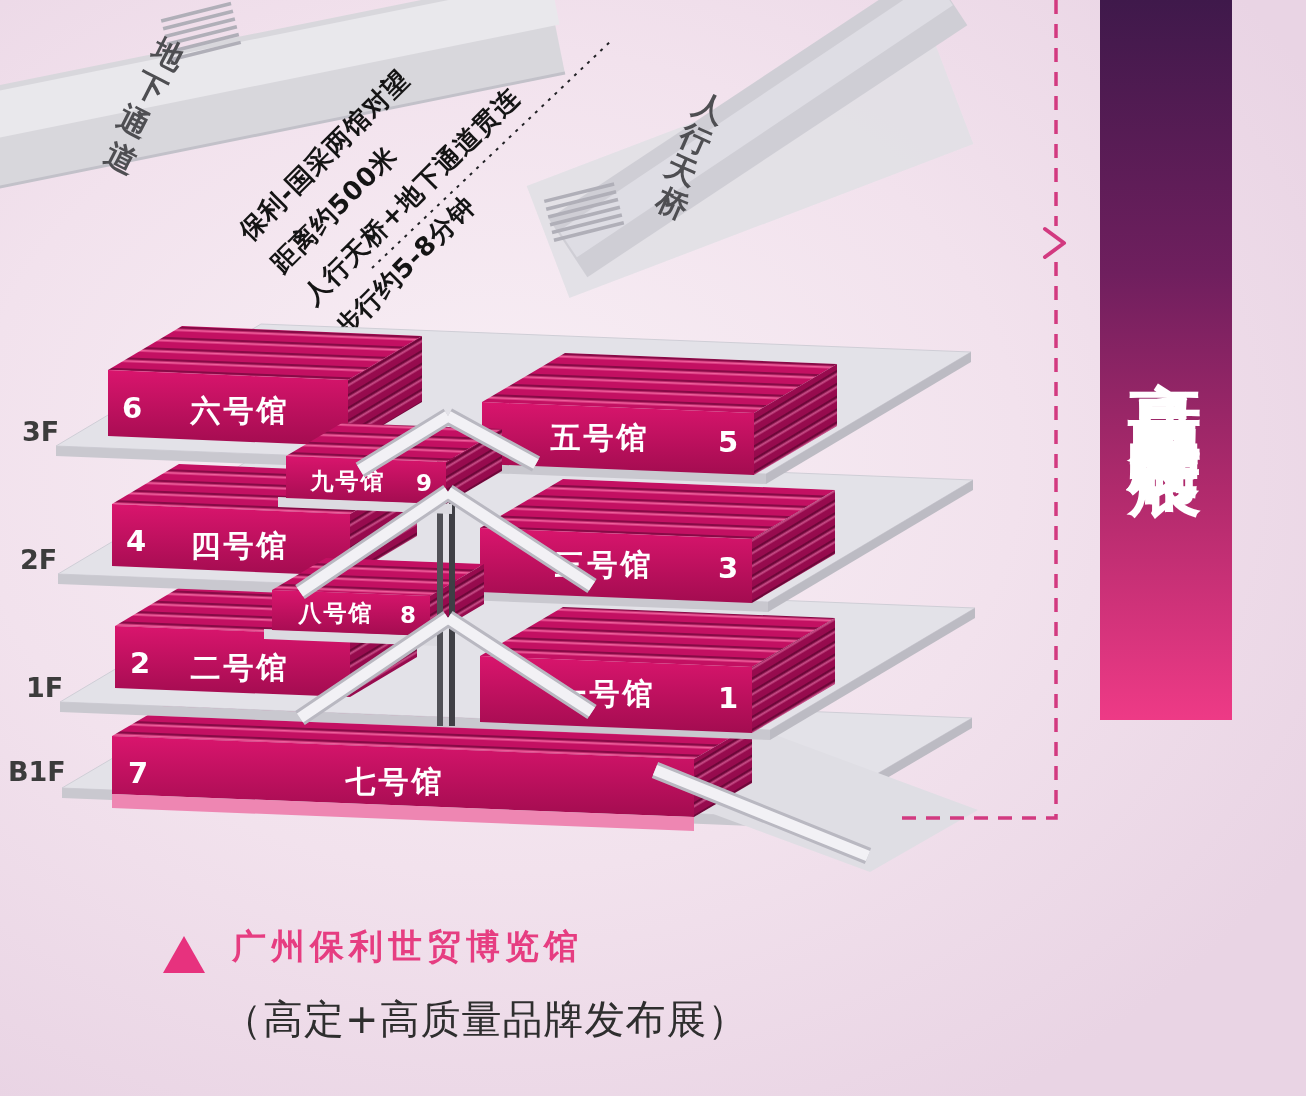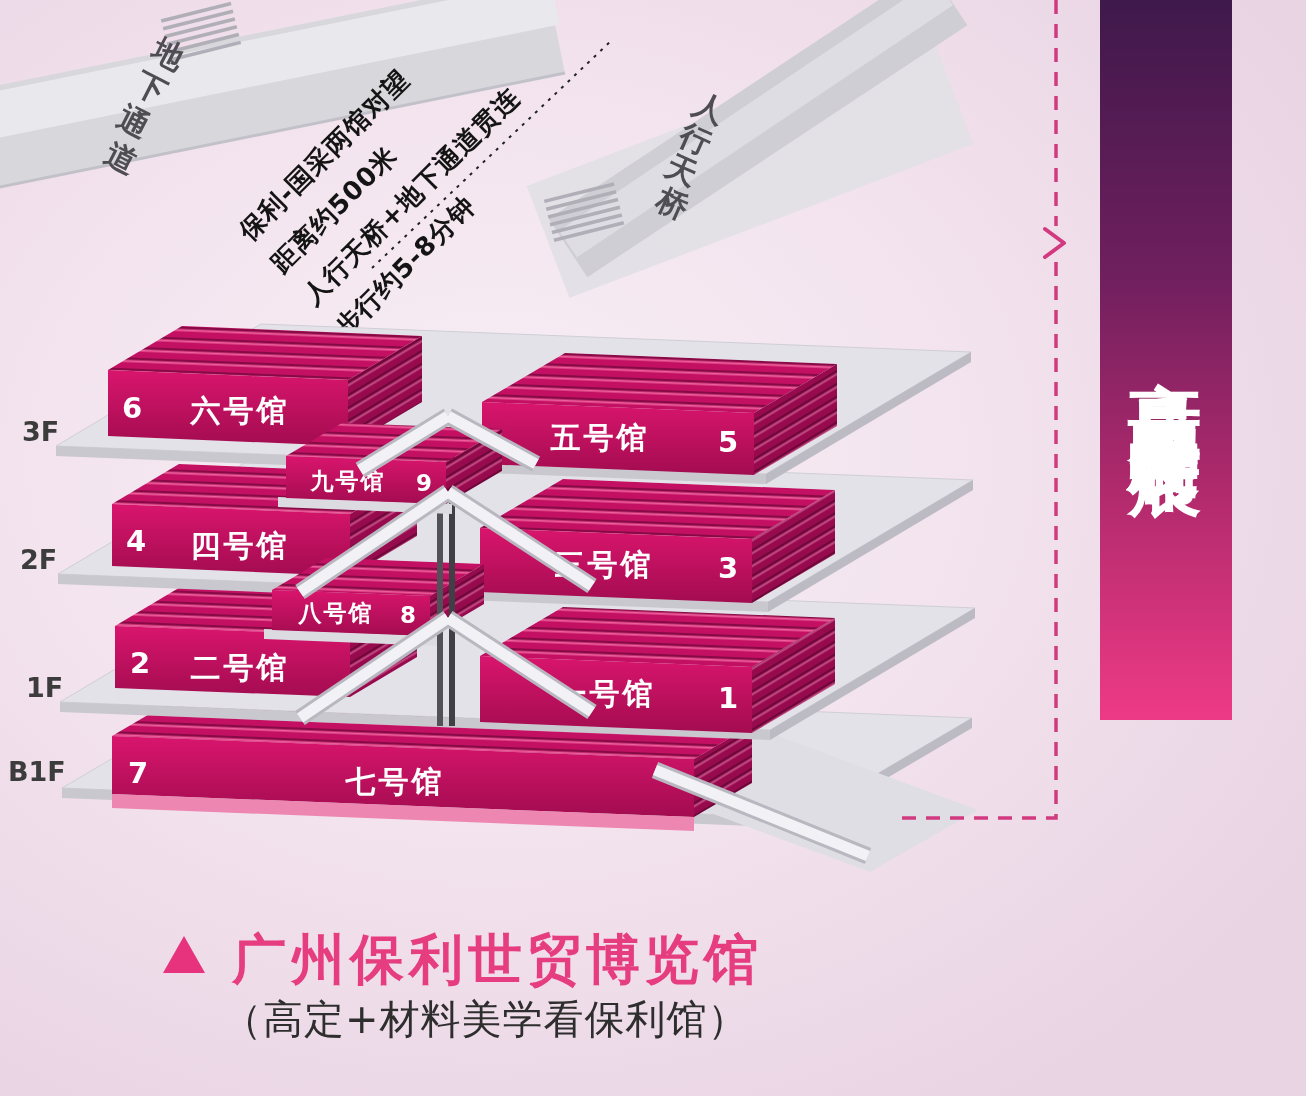--- a/index.html
+++ b/index.html
@@ -33,21 +33,21 @@
   }
 
   
   #tri{
     position:absolute;left:163px;top:936px;width:0;height:0;
     border-left:21px solid transparent;border-right:21px solid transparent;
     border-bottom:37px solid #e7327e;
   }
   #footerTitle{
     position:absolute;left:232px;top:924px;
-    font-size:54px;font-weight:bold;color:#e63d81;letter-spacing:5px;white-space:nowrap;
+    font-size:34px;font-weight:bold;color:#e63d81;letter-spacing:5px;white-space:nowrap;
   }
   #footerSub{
     position:absolute;left:222px;top:992px;
     font-size:40px;font-weight:500;color:#2e2e2e;letter-spacing:1px;white-space:nowrap;
   }
 </style>
 </head>
 <body>
 
 <div id="stage">
@@ -240,15 +240,15 @@
       <path d="M1045,229 L1064,243 L1045,257" stroke="#d23a80" stroke-width="4" stroke-linecap="round" stroke-linejoin="round"></path>
     </g>
   </svg>
 
   <div id="banner">
     <div id="bannerText">高质量品牌发布展</div>
   </div>
 
   <div id="tri"></div>
   <div id="footerTitle">广州保利世贸博览馆</div>
-  <div id="footerSub">（高定+材料美学看保利馆）</div>
+  <div id="footerSub">（高定+高质量品牌发布展）</div>
 
 </div>
 
 </body></html>

